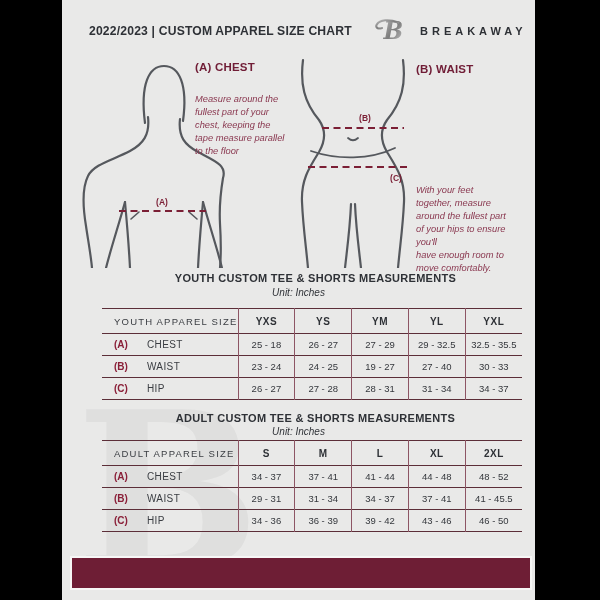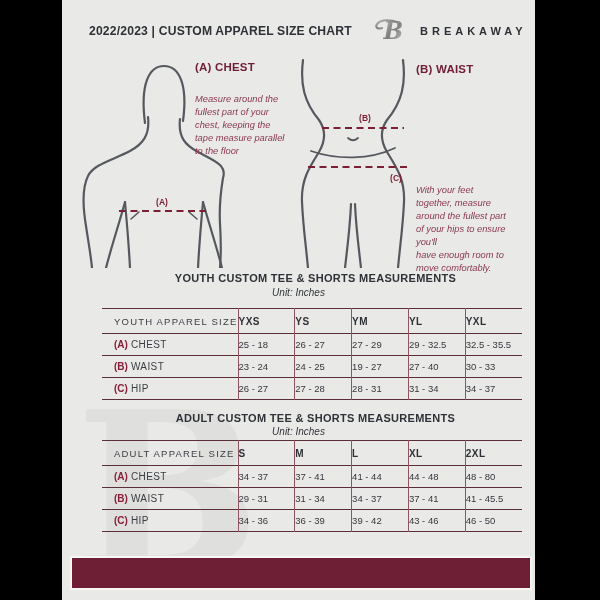--- a/index.html
+++ b/index.html
@@ -58,27 +58,27 @@
   
   .size-table{
     position:absolute;left:40px;width:420px;
     border-collapse:collapse;table-layout:fixed;
     border-bottom:1.5px solid #5c2e38;
   }
   #youth-table{top:308px;}
   #adult-table{top:440px;}
   .size-table tr{border-top:1.5px solid #5c2e38;height:22px;}
   .size-table tr.hdr{height:25px;}
-  .size-table td{font-size:9.5px;color:#34373c;padding:0;}
+  .size-table td{text-align:center;font-size:9.5px;color:#34373c;padding:0;}
   .size-table td + td{border-left:1.4px solid #8d5564;}
   .size-table td.lbl{text-align:left;padding-left:12px;}
   .hdr td{font-weight:bold;font-size:10px;color:#2e3136;letter-spacing:.5px;}
   .hdr td.hdr-lbl{font-weight:normal;font-size:9.5px;letter-spacing:1.2px;color:#3a3d42;}
   .prefix{color:#8a1f38;font-weight:bold;font-size:10px;}
-  .row-label{font-size:10px;color:#3a3d42;letter-spacing:.4px;margin-left:3px;}
+  .row-label{font-size:10px;color:#3a3d42;letter-spacing:.4px;margin-left:19px;}
   
   .footer{
     position:absolute;left:8px;top:556px;width:462px;height:34px;
     background:#6e1e35;border:2px solid #f7f7f6;box-sizing:border-box;
   }
   .fig-label{font-size:8.5px;font-weight:bold;fill:#7b1f35;font-family:"Liberation Sans",sans-serif;}
 </style>
 </head>
 <body>
 
@@ -222,21 +222,21 @@
       <td>L</td>
       <td>XL</td>
       <td>2XL</td>
     </tr>
     <tr>
       <td class="lbl"><span class="prefix">(A)</span><span class="row-label">CHEST</span></td>
       <td>34 - 37</td>
       <td>37 - 41</td>
       <td>41 - 44</td>
       <td>44 - 48</td>
-      <td>48 - 80</td>
+      <td>48 - 52</td>
     </tr>
     <tr>
       <td class="lbl"><span class="prefix">(B)</span><span class="row-label">WAIST</span></td>
       <td>29 - 31</td>
       <td>31 - 34</td>
       <td>34 - 37</td>
       <td>37 - 41</td>
       <td>41 - 45.5</td>
     </tr>
     <tr>

